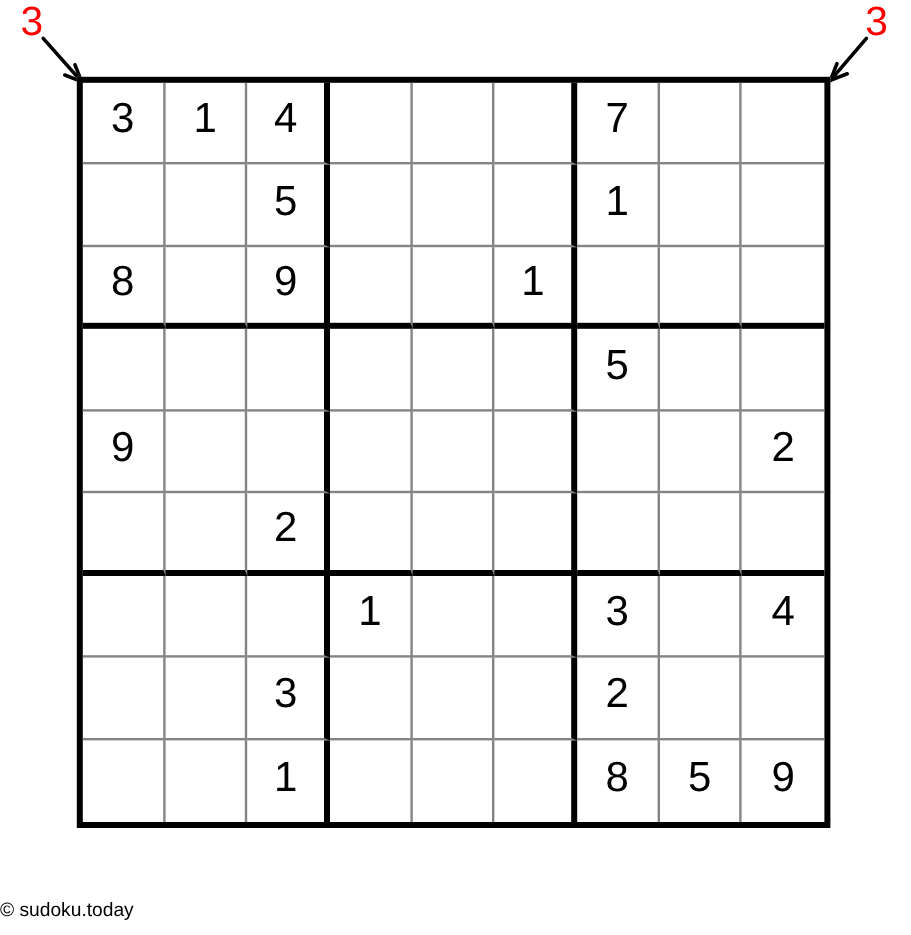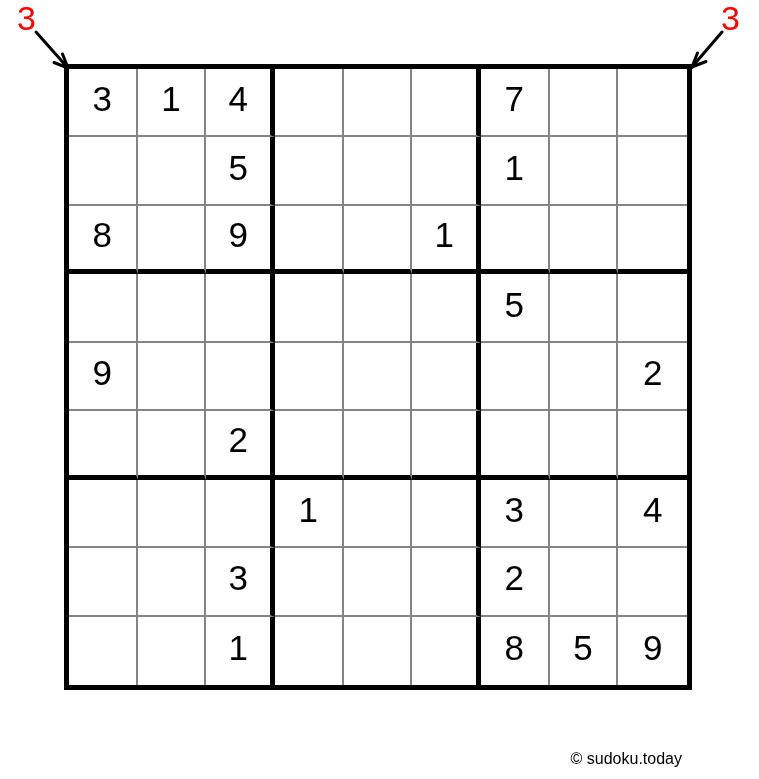--- a/index.html
+++ b/index.html
@@ -64,21 +64,21 @@
     stroke: #000000;
     stroke-width: 3;
     stroke-linecap: round;
   }
   
   .footer {
     position: absolute;
     top: 750px;
     left: 0;
     width: 682px;
-    text-align: right;
+    text-align: left;
     font-size: 16px;
     color: #000000;
   }
 </style>
 </head>
 <body>
 
 <div class="canvas">
 
   <span class="corner-label tl">3</span>

